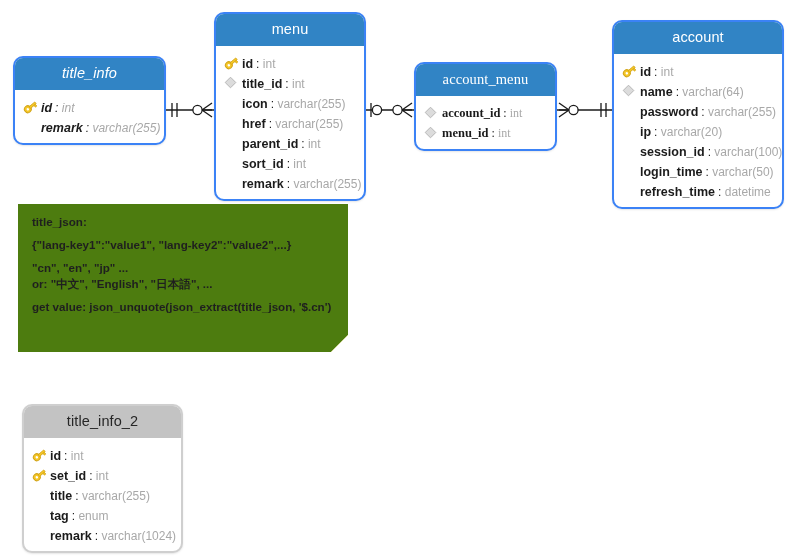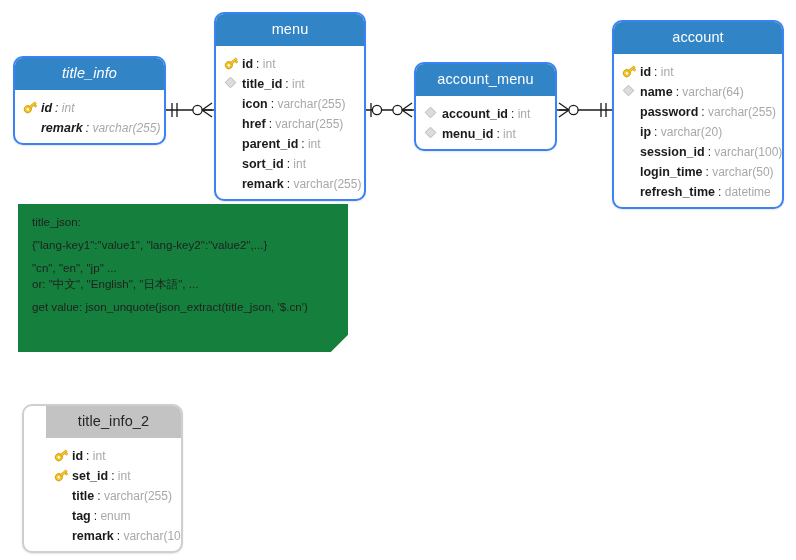--- a/index.html
+++ b/index.html
@@ -73,23 +73,24 @@
     font-size: 12px;
     color: #a8a8a8;
     margin-left: 3px;
   }
   .colon { color: #1b1b1b; }
 
   
   #note {
     position: absolute;
     box-sizing: border-box;
-    background: #15803d;
+    background: #4d7c0f;
     color: #1f1f1f;
     padding: 12px 0 10px 14px;
+    font-weight: bold;
   }
   #note .note-line {
     font-size: 11.6px;
     line-height: 1.05;
     margin-bottom: 11px;
     white-space: nowrap;
   }
   #note .note-line.tight { margin-bottom: 3px; }
   #note .note-line:last-child { margin-bottom: 0; }
   .note-fold {
@@ -212,21 +213,21 @@
           <span class="field-name">sort_id</span>
           <span class="field-type"><span class="colon">:</span> int</span>
         </div>
         <div class="field-row">
           <span class="field-icon"></span>
           <span class="field-name">remark</span>
           <span class="field-type"><span class="colon">:</span> varchar(255)</span>
         </div>
       </div>
     </div>
-    <div class="table-box" style="left: 414px; top: 62px; width: 143px;">
+    <div class="table-box" style="left: 414px; top: 62px; width: 143px; font-family: Liberation Serif, serif;">
       <div class="table-header">account_menu</div>
       <div class="table-body">
         <div class="field-row">
           <span class="field-icon">
             <svg width="13" height="13" viewBox="0 0 13 13">
               <polygon points="6.5,1.2 11.8,6.5 6.5,11.8 1.2,6.5" fill="#dcdcdc" stroke="#b6b6b6" stroke-width="1"></polygon>
             </svg>
           </span>
           <span class="field-name">account_id</span>
           <span class="field-type"><span class="colon">:</span> int</span>
@@ -288,21 +289,21 @@
           <span class="field-name">login_time</span>
           <span class="field-type"><span class="colon">:</span> varchar(50)</span>
         </div>
         <div class="field-row">
           <span class="field-icon"></span>
           <span class="field-name">refresh_time</span>
           <span class="field-type"><span class="colon">:</span> datetime</span>
         </div>
       </div>
     </div>
-    <div class="table-box gray" style="left: 22px; top: 404px; width: 161px; padding-left: 22px;">
+    <div class="table-box gray" style="left: 22px; top: 404px; width: 161px;">
       <div class="table-header">title_info_2</div>
       <div class="table-body">
         <div class="field-row">
           <span class="field-icon">
             <svg width="15" height="14" viewBox="0 0 15 14">
               <g transform="rotate(-40 7.5 7)">
                 <circle cx="4" cy="7" r="3.4" fill="#f6c726" stroke="#d2a416" stroke-width="1"></circle>
                 <circle cx="4" cy="7" r="1.25" fill="#ffffff"></circle>
                 <rect x="6.6" y="5.9" width="7.4" height="2.2" fill="#f6c726" stroke="#d2a416" stroke-width="0.8"></rect>
                 <rect x="11.2" y="8.0" width="1.7" height="2.3" fill="#f6c726" stroke="#d2a416" stroke-width="0.8"></rect>

